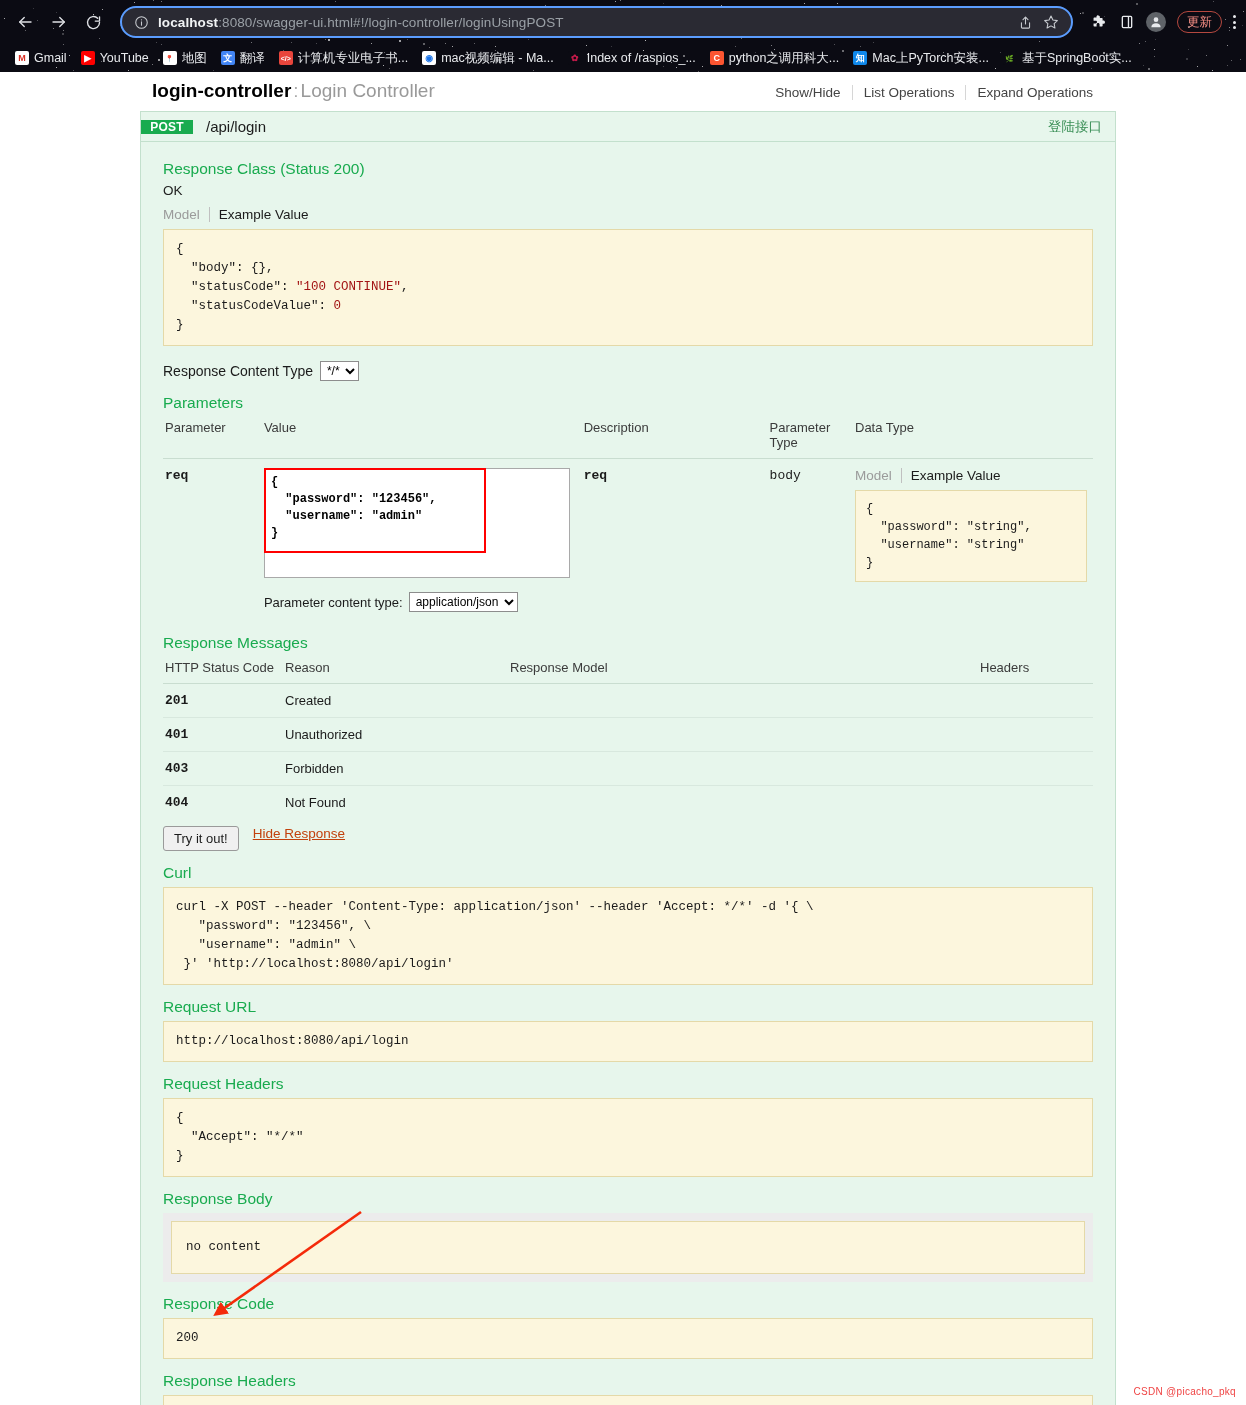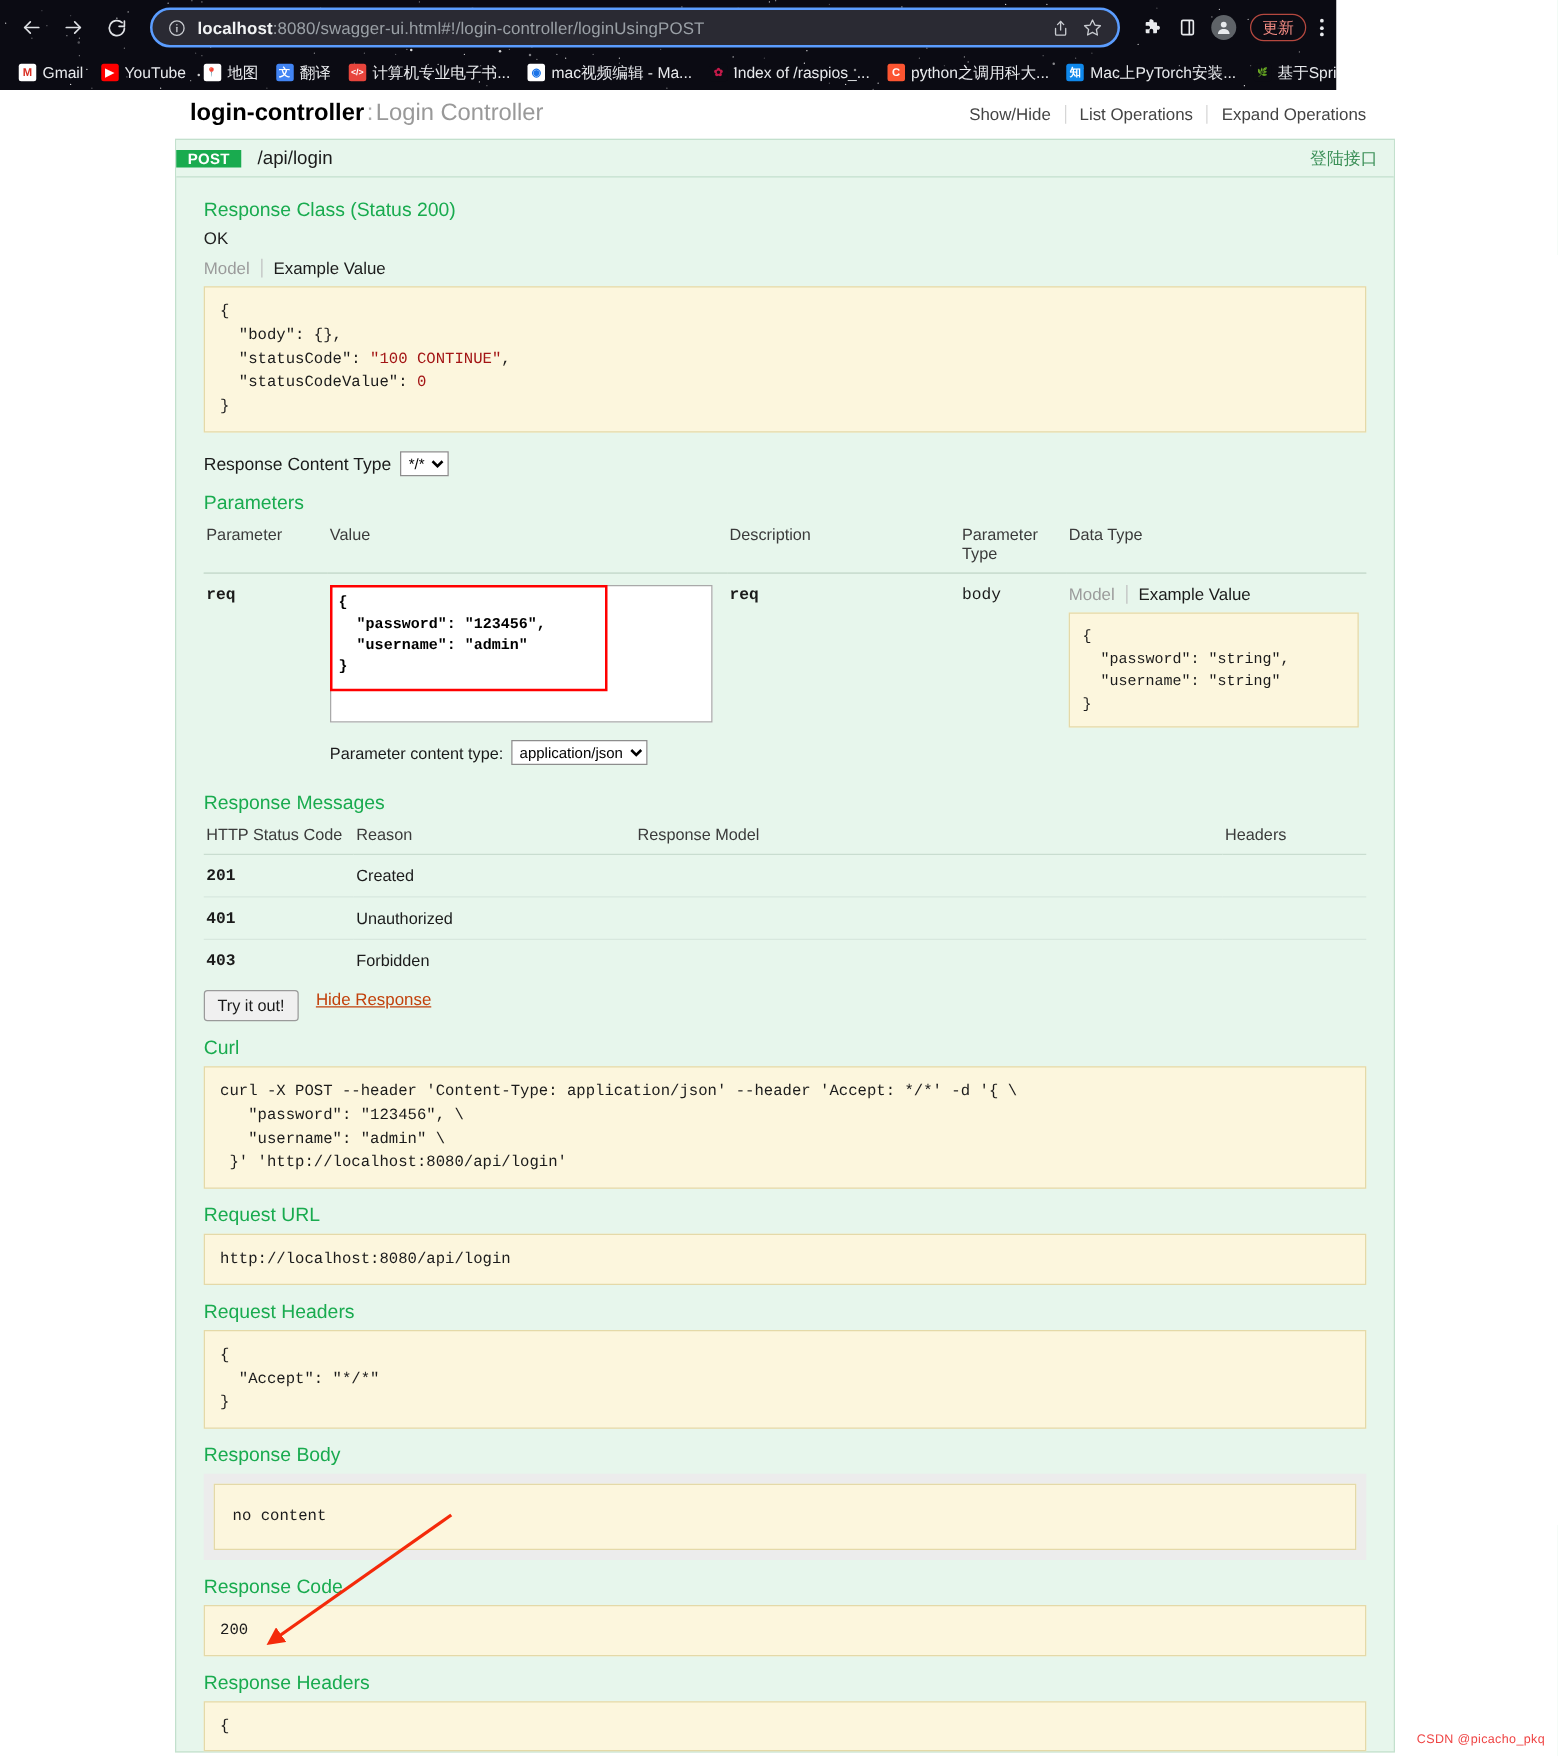--- a/index.html
+++ b/index.html
@@ -7,21 +7,21 @@
   body {
     width: 1246px; height: 1405px;
     background: #ffffff;
     font-family: "Liberation Sans", sans-serif;
     overflow: hidden;
     position: relative;
   }
 
   
   #browser-chrome {
-    position: absolute; top:0; left:0; width:1069px; height:72px;
+    position: absolute; top:0; left:0; width:1246px; height:72px;
     background:#0b0b13;
     overflow:hidden;
   }
   #starfield { position:absolute; inset:0; pointer-events:none; }
   #starfield i {
     position:absolute; background:#ffffff; border-radius:50%;
     width:1px; height:1px; opacity:.75;
   }
 
   .toolbar-row { position:relative; height:44px; display:flex; align-items:center; padding:0 10px; }
@@ -622,20 +622,26 @@
                 <td>Unauthorized</td>
                 <td></td>
                 <td></td>
               </tr>
               <tr>
                 <td class="rm-code">403</td>
                 <td>Forbidden</td>
                 <td></td>
                 <td></td>
               </tr>
+              <tr>
+                <td class="rm-code">404</td>
+                <td>Not Found</td>
+                <td></td>
+                <td></td>
+              </tr>
             </tbody>
         </table>
 
         <div class="action-row">
           <button class="try-btn">Try it out!</button>
           <a class="hide-resp" href="#">Hide Response</a>
         </div>
 
         <h4 class="sw-head">Curl</h4>
         <pre class="sw-pre">curl -X POST --header 'Content-Type: application/json' --header 'Accept: */*' -d '{ \

